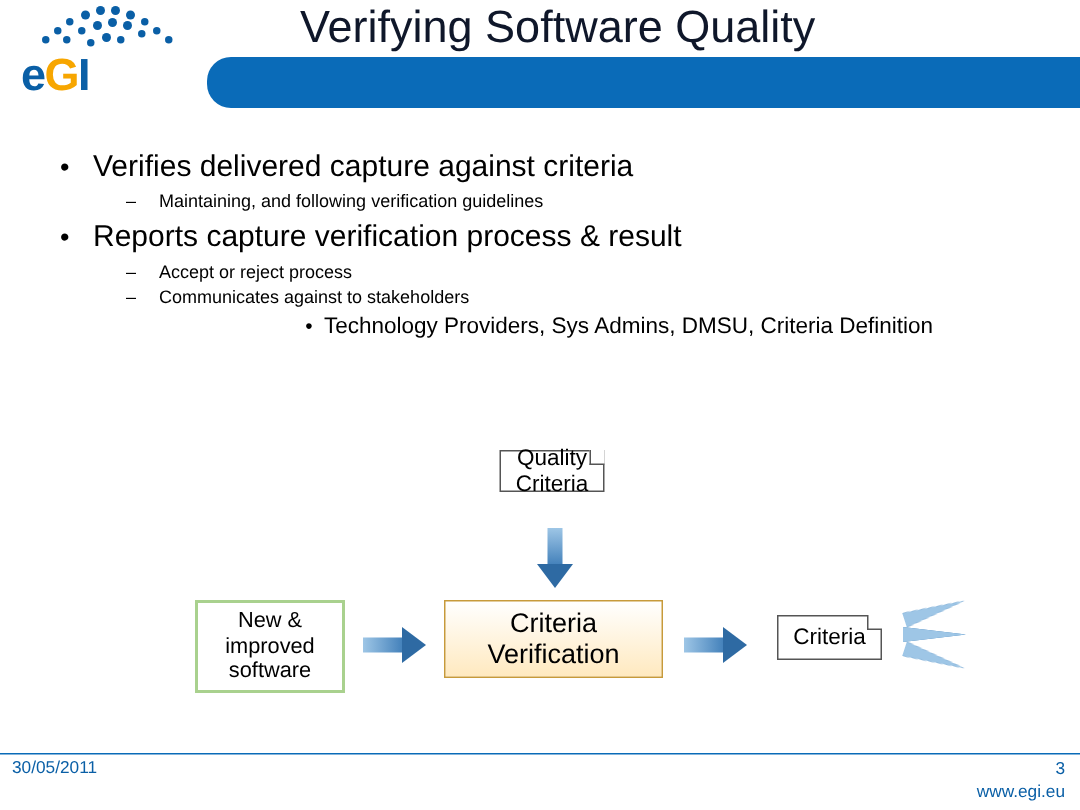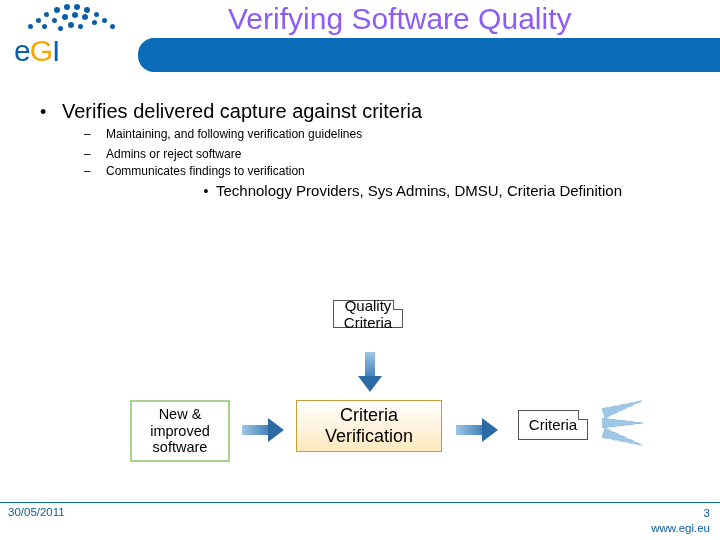--- a/index.html
+++ b/index.html
@@ -24,40 +24,39 @@
     width: 90px; height: 32px;
   }
   .logo-dots span {
     position: absolute;
     background: #0a5fa6;
     border-radius: 50%;
   }
   .logo-text {
     position: absolute; left: 10px; top: 34px;
     font-family: Arial, sans-serif;
-    font-weight: normal;
+    font-weight: bold;
     font-size: 30px;
     color: #0a5fa6;
     letter-spacing: -1px;
   }
   .logo-text .o { color: #f7a600; }
   .title-bar {
     position: absolute;
     left: 138px; right: 0; top: 38px;
     height: 34px;
     background: #0a6bb8;
     border-top-left-radius: 16px;
     border-bottom-left-radius: 16px;
   }
   .slide-title {
     position: absolute;
     left: 200px; top: 2px;
     font-size: 30px;
-    color: #8b5cf6;
-    margin-left: 28px;
+    color: #0f172a;
   }
   .content {
     position: absolute;
     left: 40px; top: 100px; right: 30px;
     font-size: 18px;
   }
   ul { list-style: none; }
   .lvl1 > li { margin-bottom: 6px; }
   .lvl1 > li > .b-row::before {
     content: "•"; color: #000; display: inline-block;
@@ -206,23 +205,24 @@
 
 <div class="content">
   <ul class="lvl1">
     <li>
       <div class="b-row">Verifies delivered capture against criteria</div>
       <ul class="lvl2">
         <li>Maintaining, and following verification guidelines</li>
       </ul>
     </li>
     <li>
+      <div class="b-row">Reports capture verification process &amp; result</div>
       <ul class="lvl2">
-        <li>Admins or reject software</li>
-        <li>Communicates findings to verification</li>
+        <li>Accept or reject process</li>
+        <li>Communicates against to stakeholders</li>
       </ul>
       <ul class="lvl3" style="margin-left:88px">
         <li>Technology Providers, Sys Admins, DMSU, Criteria Definition</li>
       </ul>
     </li>
   </ul>
 </div>
 
 <div class="diagram">
   <div class="node node-qc">

